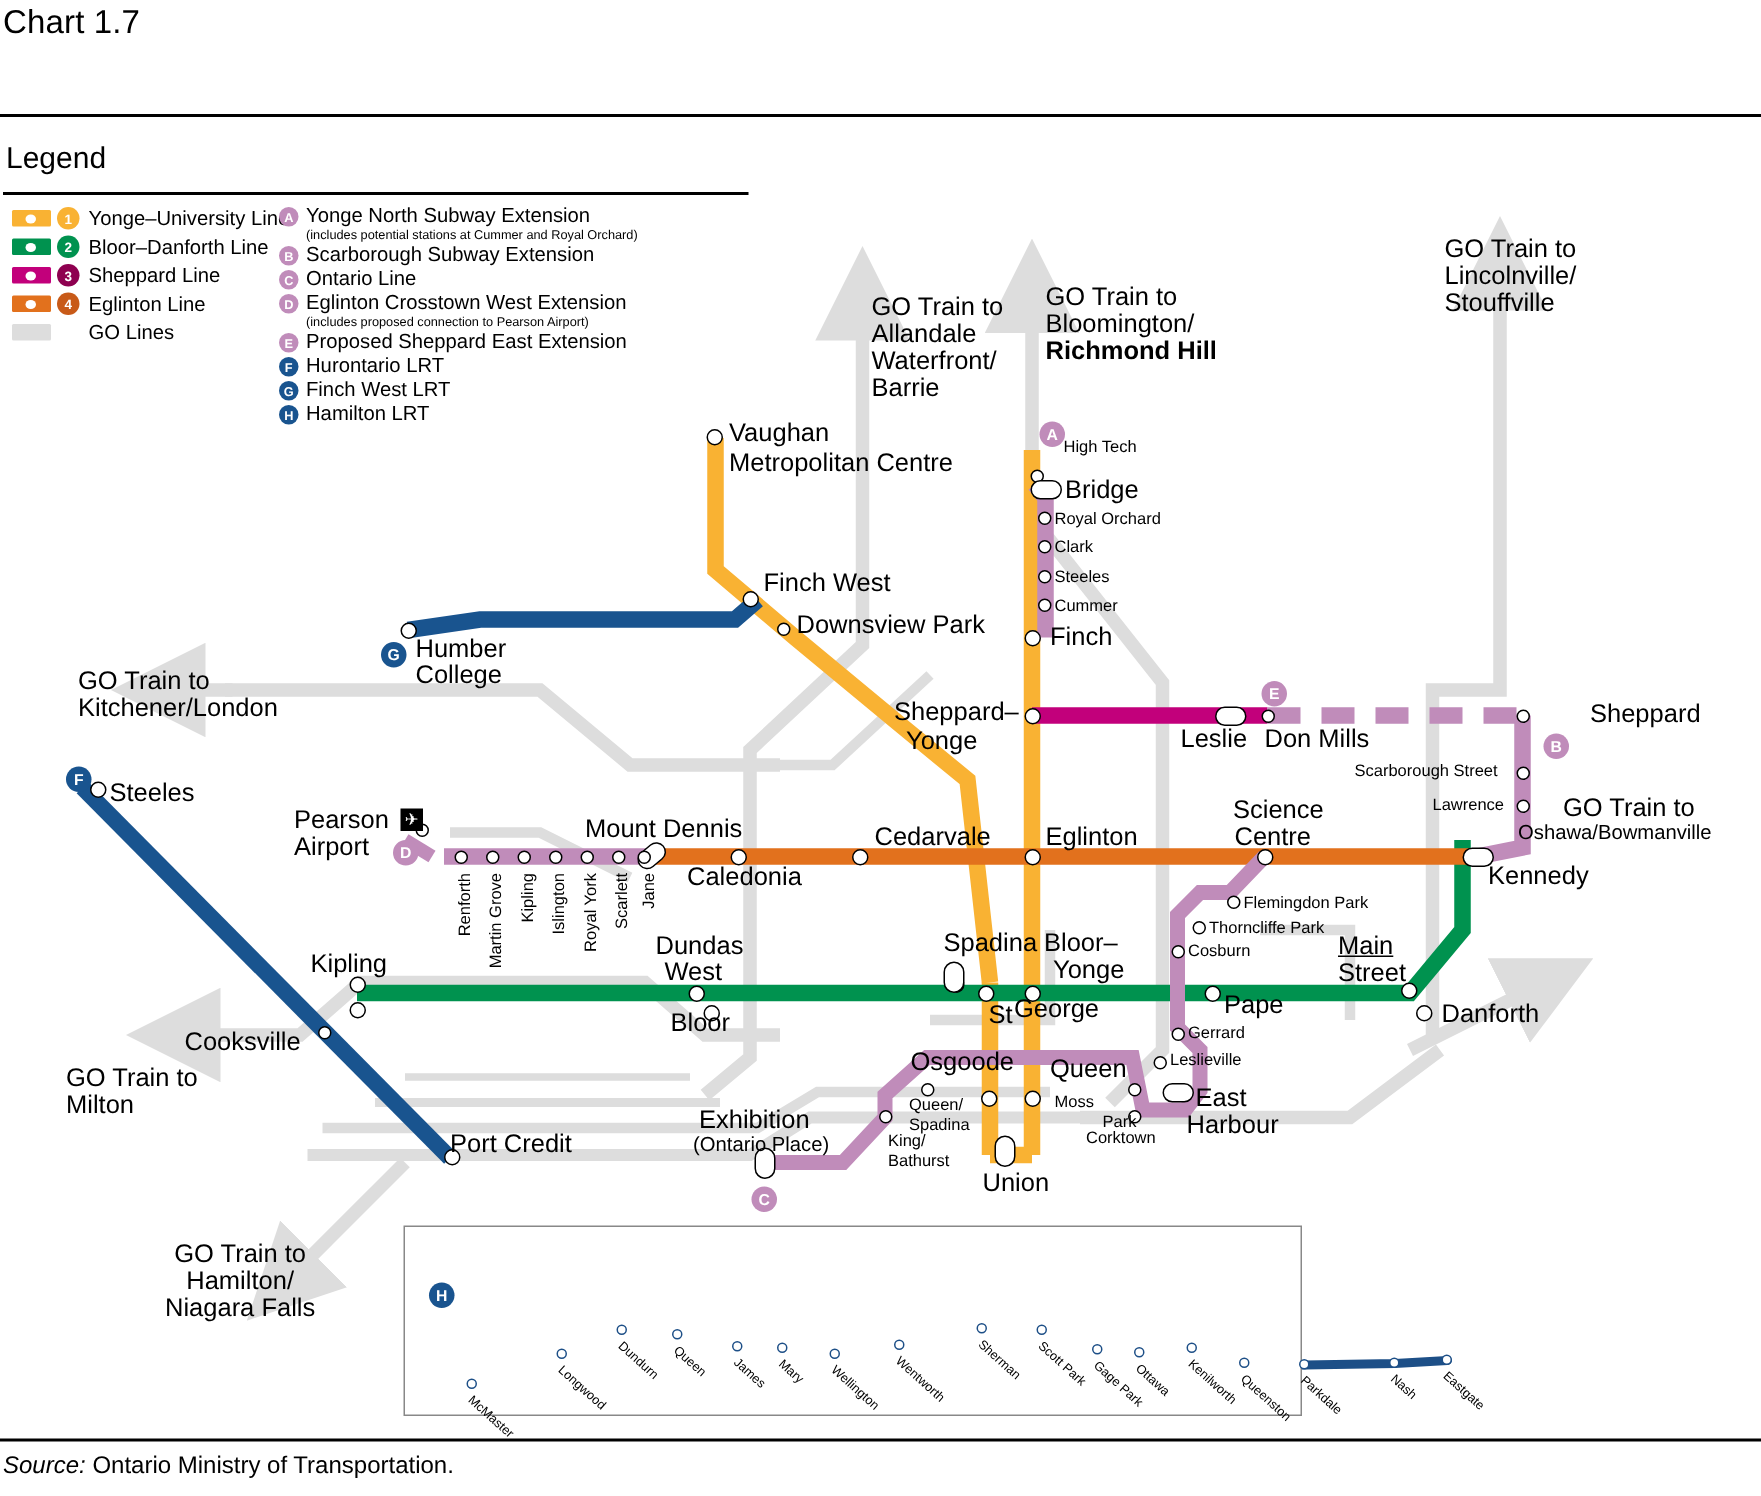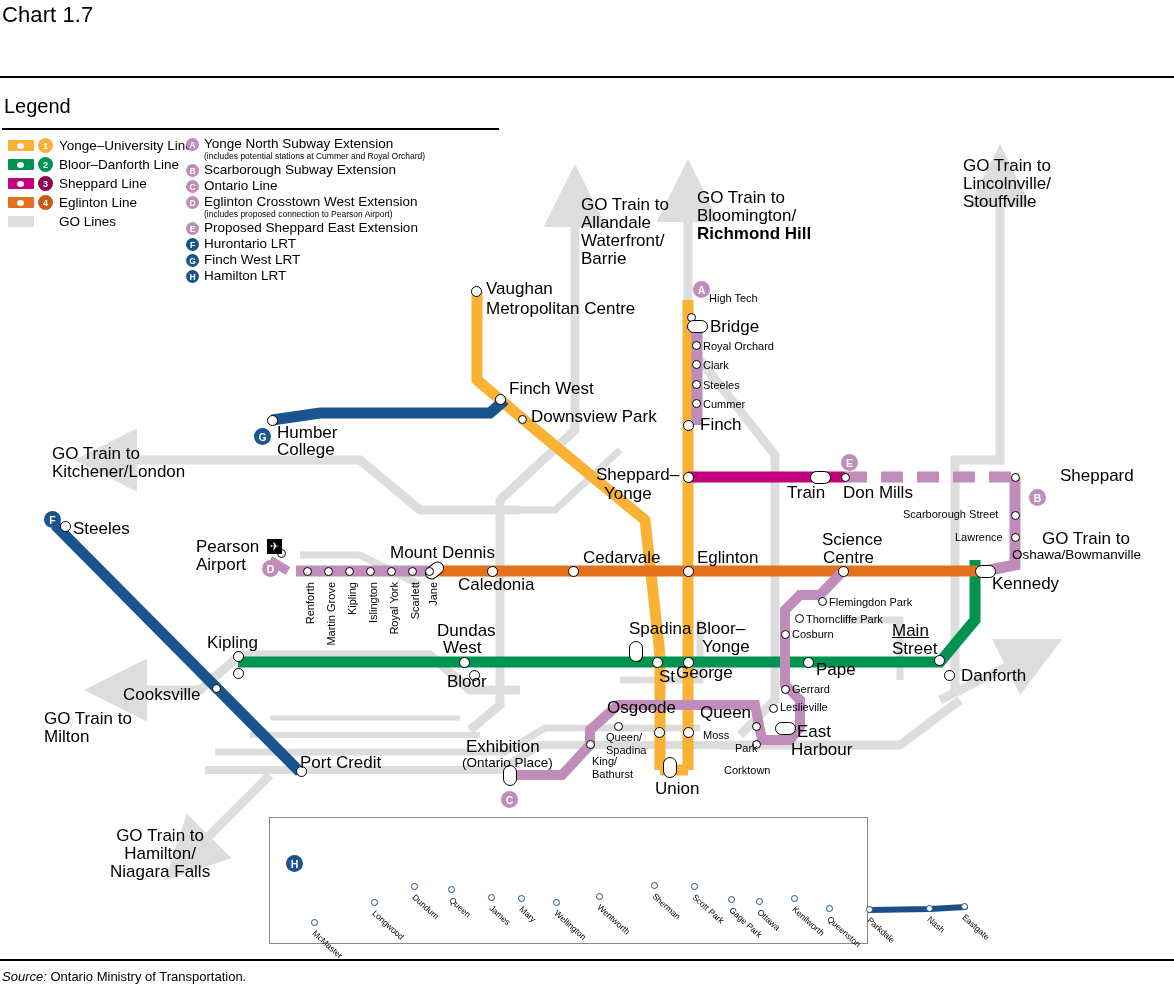--- a/index.html
+++ b/index.html
@@ -7,21 +7,21 @@
   #page{position:relative;width:1174px;height:997px;overflow:hidden;background:#fff;}
 
   
   .chart-num{position:absolute;left:2px;top:2px;font-size:22px;font-weight:400;letter-spacing:.1px;}
   .chart-title{position:absolute;left:2px;top:31px;font-size:30px;font-weight:700;letter-spacing:-.2px;}
   .rule{position:absolute;background:#000;}
   .rule-top{left:0;top:76px;width:1174px;height:2px;}
   .rule-legend{left:2px;top:128px;width:497px;height:2px;}
   .rule-bottom{left:0;top:959px;width:1174px;height:2px;}
   .legend-title{position:absolute;left:4px;top:95px;font-size:20px;}
-  .source{position:absolute;left:2px;top:969px;font-size:13px;}
+  .source{position:absolute;left:2px;top:969px;font-size:16px;}
   .source i{font-style:italic;}
 
   
   .lg-left{position:absolute;left:8px;top:136px;width:190px;}
   .lg-row{display:flex;align-items:center;height:19px;}
   .lg-swatch{width:26px;height:11px;border-radius:1px;position:relative;margin-right:4px;}
   .lg-swatch::after{content:"";position:absolute;left:9px;top:2.5px;width:7px;height:6px;background:#fff;border-radius:50%;}
   .lg-swatch.plain::after{display:none;}
   .lg-bullet{width:15px;height:15px;border-radius:50%;color:#fff;font-size:9px;font-weight:700;
              display:flex;align-items:center;justify-content:center;margin-right:6px;}
@@ -339,21 +339,21 @@
   <div class="lbl s" style="left:699px;top:292px;padding-left:10px;">High Tech</div>
   <div class="lbl" style="left:710px;top:318px;">Bridge</div>
   <div class="lbl s" style="left:703px;top:340px;">Royal Orchard</div>
   <div class="lbl s" style="left:703px;top:359px;">Clark</div>
   <div class="lbl s" style="left:703px;top:379px;">Steeles</div>
   <div class="lbl s" style="left:703px;top:398px;">Cummer</div>
   <div class="lbl" style="left:700px;top:416px;">Finch</div>
 
   <div class="lbl" style="left:596px;top:466px;">Sheppard–</div>
   <div class="lbl" style="left:604px;top:485px;">Yonge</div>
-  <div class="lbl" style="left:787px;top:484px;">Train</div>
+  <div class="lbl" style="left:787px;top:484px;">Leslie</div>
   <div class="lbl" style="left:843px;top:484px;">Don Mills</div>
   <div class="lbl" style="left:1024px;top:467px;margin-left:36px;">Sheppard</div>
   <div class="lbl s" style="left:903px;top:508px;">Scarborough Street</div>
   <div class="lbl s" style="left:955px;top:531px;">Lawrence</div>
   <div class="lbl" style="left:992px;top:575px;">Kennedy</div>
 
   <div class="lbl" style="left:196px;top:538px;">Pearson</div>
   <div class="lbl" style="left:196px;top:556px;">Airport</div>
   <div class="lbl" style="left:390px;top:544px;">Mount Dennis</div>
   <div class="lbl" style="left:458px;top:576px;">Caledonia</div>
@@ -384,21 +384,21 @@
   <div class="lbl" style="left:659px;top:668px;">St</div>
   <div class="lbl" style="left:652px;top:664px;margin-left:24px;">George</div>
   <div class="lbl" style="left:607px;top:699px;">Osgoode</div>
   <div class="lbl" style="left:700px;top:704px;">Queen</div>
   <div class="lbl s" style="left:606px;top:731px;">Queen/</div>
   <div class="lbl s" style="left:606px;top:744px;">Spadina</div>
   <div class="lbl s" style="left:592px;top:755px;">King/</div>
   <div class="lbl s" style="left:592px;top:768px;">Bathurst</div>
   <div class="lbl s" style="left:703px;top:729px;">Moss</div>
   <div class="lbl s" style="left:703px;top:742px;margin-left:32px;">Park</div>
-  <div class="lbl s" style="left:724px;top:753px;margin-top:11px;">Corktown</div>
+  <div class="lbl s" style="left:724px;top:753px;">Corktown</div>
   <div class="lbl" style="left:797px;top:723px;">East</div>
   <div class="lbl" style="left:791px;top:741px;">Harbour</div>
   <div class="lbl s" style="left:780px;top:701px;">Leslieville</div>
   <div class="lbl s" style="left:792px;top:683px;">Gerrard</div>
   <div class="lbl" style="left:816px;top:661px;">Pape</div>
   <div class="lbl s" style="left:792px;top:628px;">Cosburn</div>
   <div class="lbl s" style="left:806px;top:613px;">Thorncliffe Park</div>
   <div class="lbl s" style="left:829px;top:596px;">Flemingdon Park</div>
   <div class="lbl" style="left:892px;top:622px;text-decoration:underline;">Main</div>
   <div class="lbl" style="left:892px;top:640px;">Street</div>

